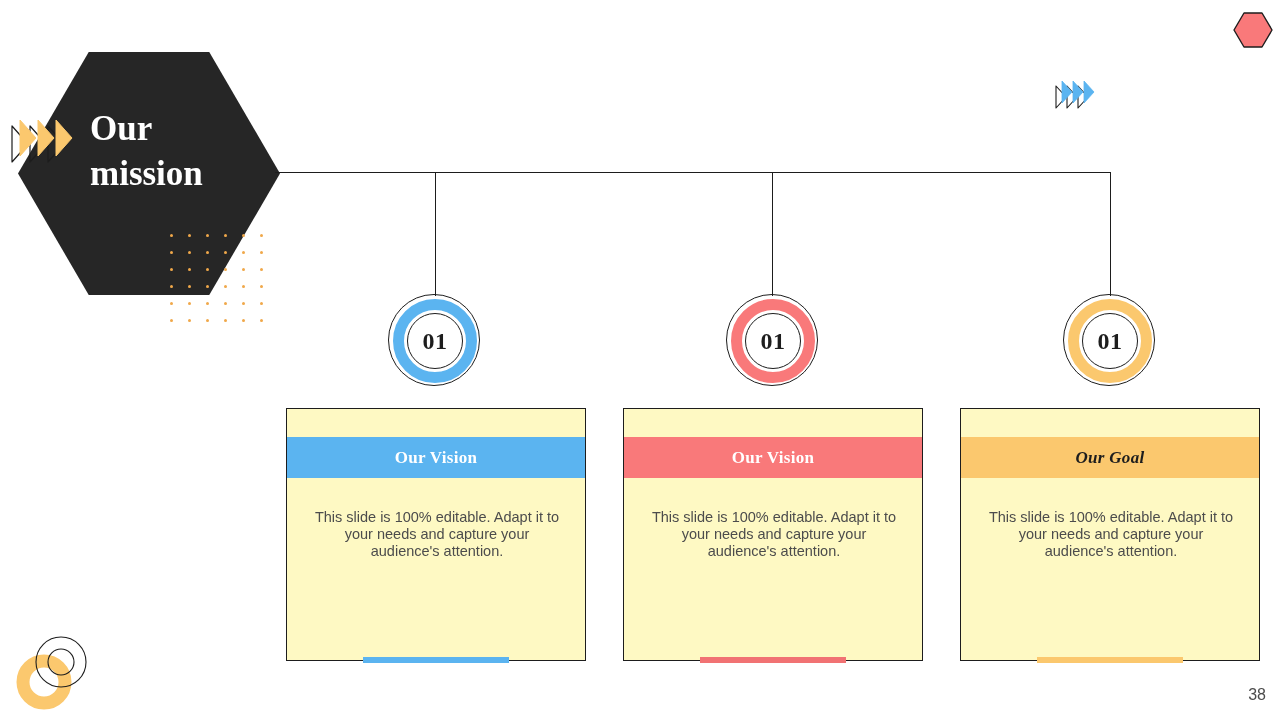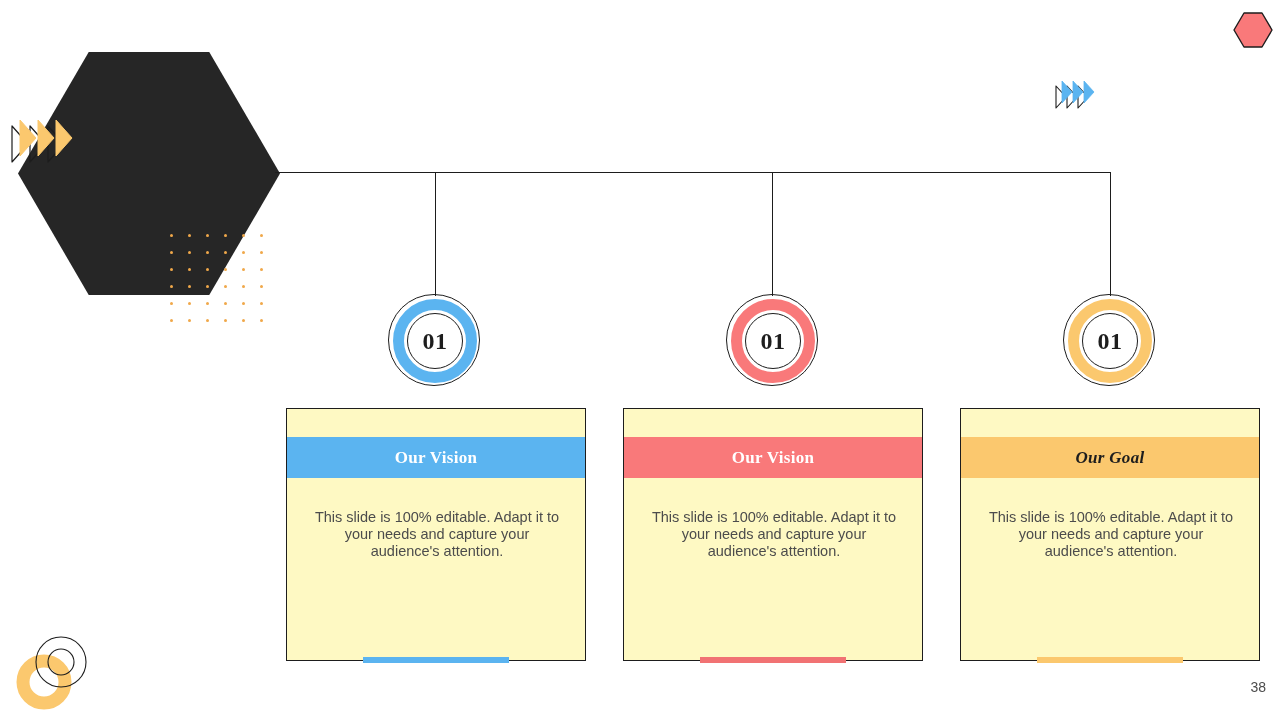--- a/index.html
+++ b/index.html
@@ -100,32 +100,34 @@
     position:absolute;left:22px;top:100px;width:256px;
     text-align:center;color:#4c4c4c;
     font-family:"Liberation Sans", sans-serif;
     font-size:14.5px;line-height:17px;
   }
   .card-accent{
     position:absolute;left:76px;bottom:-3px;width:146px;height:6px;
   }
 
   .page-num{
-    position:absolute;right:14px;bottom:25px;
+    position:absolute;right:14px;bottom:16px;
     font-family:"Liberation Sans", sans-serif;
-    font-size:14px;color:#4c4c4c;
+    font-size:16px;color:#4c4c4c;
   }
 </style>
 </head>
 <body>
 
 <div class="slide">
 
   <div class="hex-title"></div>
   <div class="hex-title-text">
+    <div>Our</div>
+    <div>mission</div>
   </div>
 
   <div class="dot-grid" id="dotgrid">
       <i style="left: 0px; top: 0px; background: rgb(240, 168, 74);"></i>
       <i style="left: 18px; top: 0px; background: rgb(240, 168, 74);"></i>
       <i style="left: 36px; top: 0px; background: rgb(240, 168, 74);"></i>
       <i style="left: 54px; top: 0px; background: rgb(240, 168, 74);"></i>
       <i style="left: 72px; top: 0px; background: rgb(240, 168, 74);"></i>
       <i style="left: 90px; top: 0px; background: rgb(240, 168, 74);"></i>
       <i style="left: 0px; top: 17px; background: rgb(240, 168, 74);"></i>

